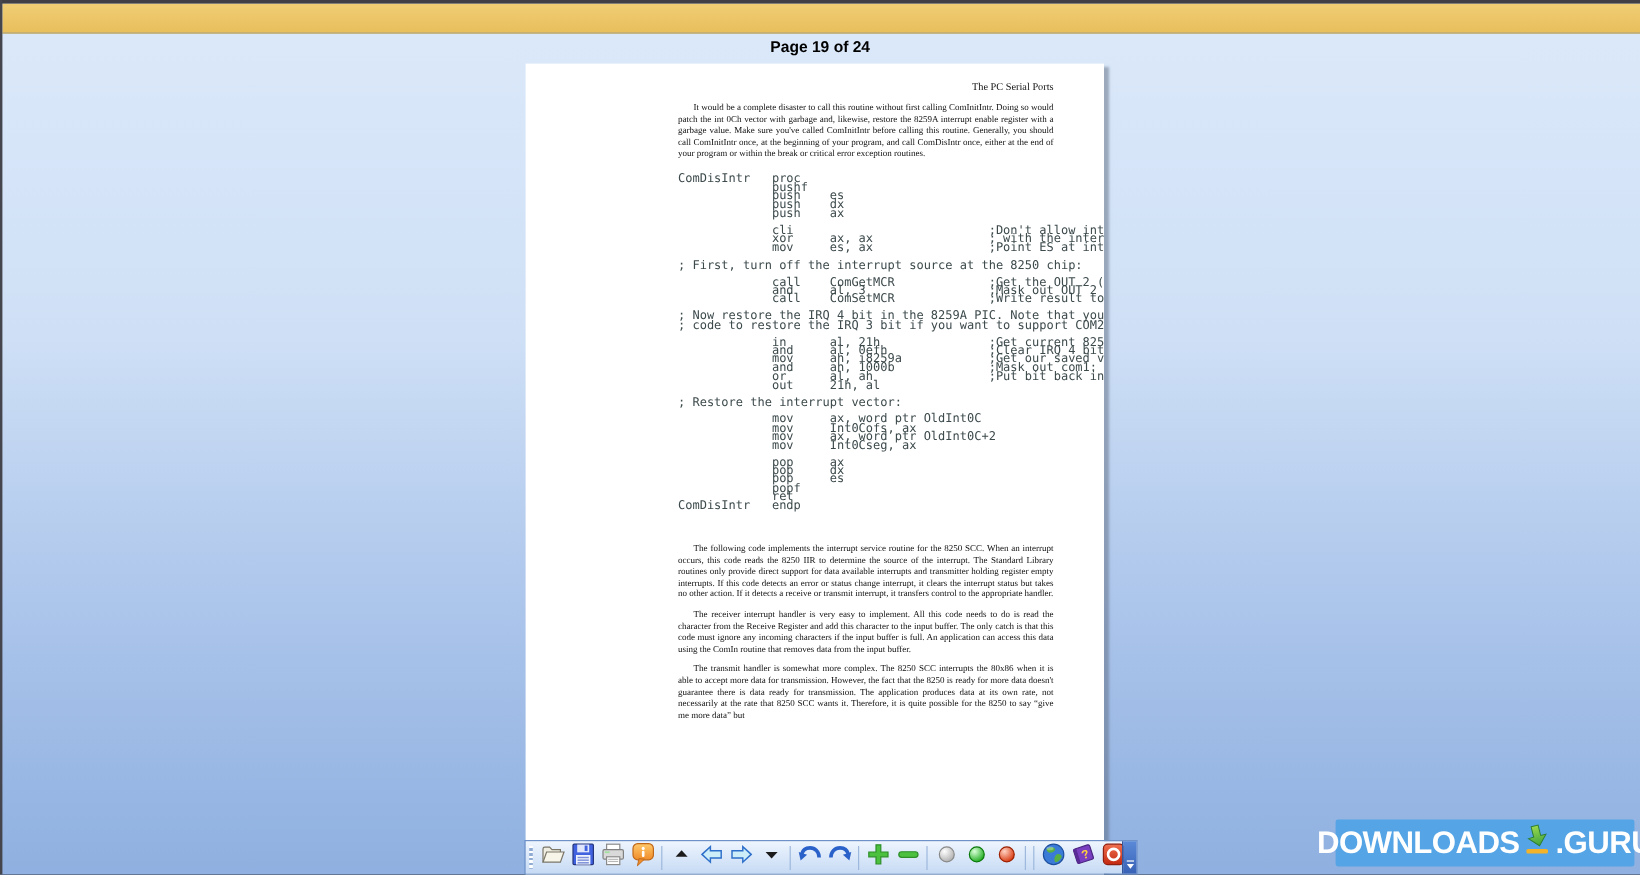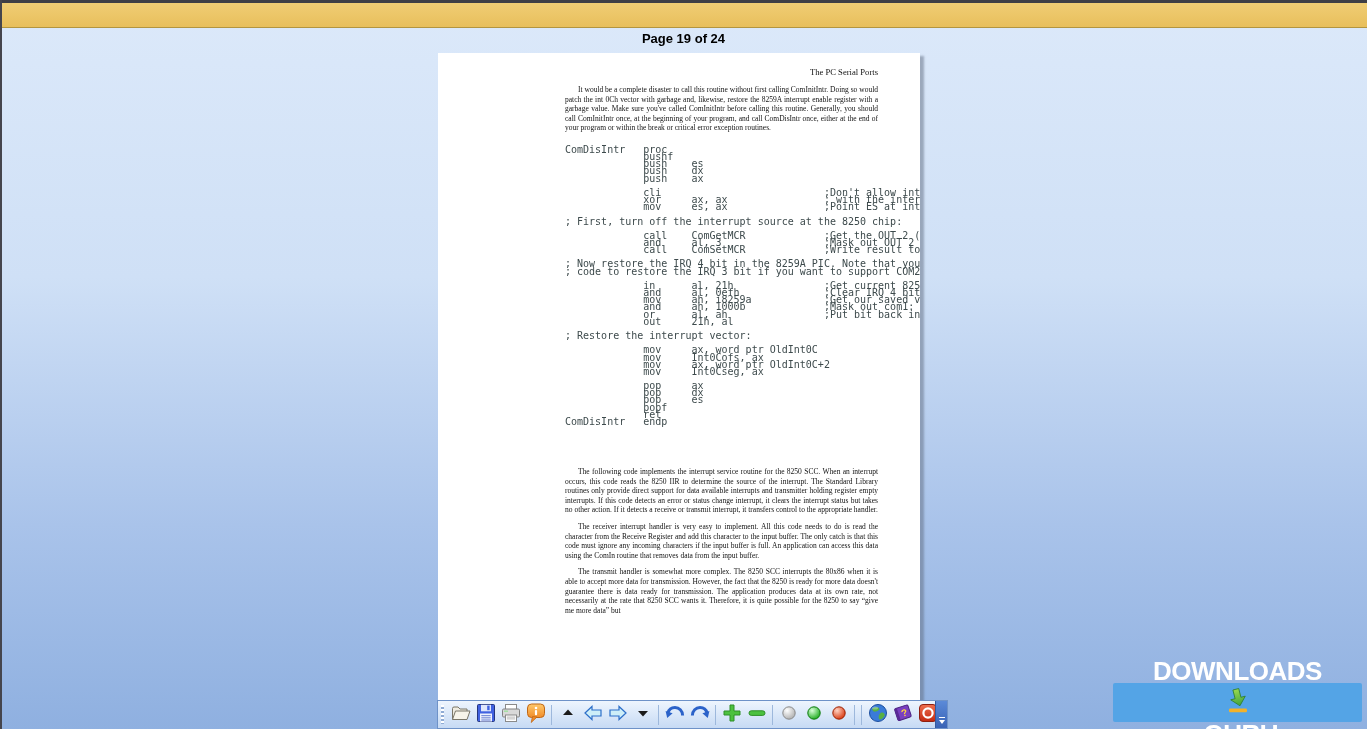--- a/index.html
+++ b/index.html
@@ -19,39 +19,39 @@
   
   .page{position:absolute;left:438px;top:53px;width:482px;height:700px;background:#fff;
     box-shadow:4px 3px 2px rgba(96,108,128,0.5);z-index:5;overflow:hidden;
     padding:14px 42px 0 127px;color:#111;}
   .runhead{font-family:"Liberation Serif",serif;font-size:8.6px;text-align:right;margin:0 0 8px 0;}
   .para{font-family:"Liberation Serif",serif;font-size:7.5px;line-height:9.6px;
     text-align:justify;margin:7px 0 0 0;}
   .para.indent{text-indent:13px;}
   .codeblock{font-family:"DejaVu Sans Mono",monospace;font-size:10px;line-height:7.15px;
     color:#3d4a4c;white-space:pre;margin:13px 0 0 0;}
-  .p-gap{margin-top:42px;}
+  .p-gap{margin-top:27px;}
   .pagefoot{position:absolute;right:42px;bottom:12px;font-family:"Liberation Serif",serif;font-size:10px;}
   
   .toolbar{position:absolute;left:437px;top:700px;width:511px;height:29px;
     background:linear-gradient(180deg,#eef5fe,#c6daf4);
     border:1px solid #6e92c8;display:flex;align-items:center;z-index:15;}
   .tgrip{width:3px;height:19px;margin:0 4px 0 3px;flex:0 0 auto;
     background:repeating-linear-gradient(180deg,#ffffff 0 2px,#8fabd4 2px 4px);}
   .tsep{width:1px;height:20px;background:#9db8dc;margin:0 3px;flex:0 0 auto;}
   .tbtn{width:25px;height:26px;display:flex;align-items:center;justify-content:center;flex:0 0 auto;}
   .toverflow{position:absolute;right:0;top:0;bottom:0;width:12px;
     background:linear-gradient(180deg,#5b8ad8,#3862b5);border-left:1px solid #33589e;
     display:flex;flex-direction:column;align-items:center;justify-content:flex-end;padding-bottom:4px;}
   .ovf-dash{width:6px;height:1px;background:#fff;margin-bottom:2px;}
   .ovf-tri{width:0;height:0;border-left:3px solid transparent;border-right:3px solid transparent;
     border-top:4px solid #fff;}
   
   .watermark{position:absolute;left:1113px;top:683px;width:249px;height:39px;background:#54a4e6;
-    border-radius:2px;display:flex;align-items:center;justify-content:center;z-index:25;cursor:pointer;flex-direction:column;}
+    border-radius:2px;display:flex;align-items:center;justify-content:center;z-index:25;cursor:pointer;}
   .wm-text{color:#fff;font-weight:bold;font-size:26px;letter-spacing:-0.5px;
     font-family:"Liberation Sans",sans-serif;}
   .wm-icon{margin:0 1px;}
 </style>
 </head>
 <body>
 
 <div id="screen">
   <div class="border-top"></div>
   <div class="border-left"></div>

